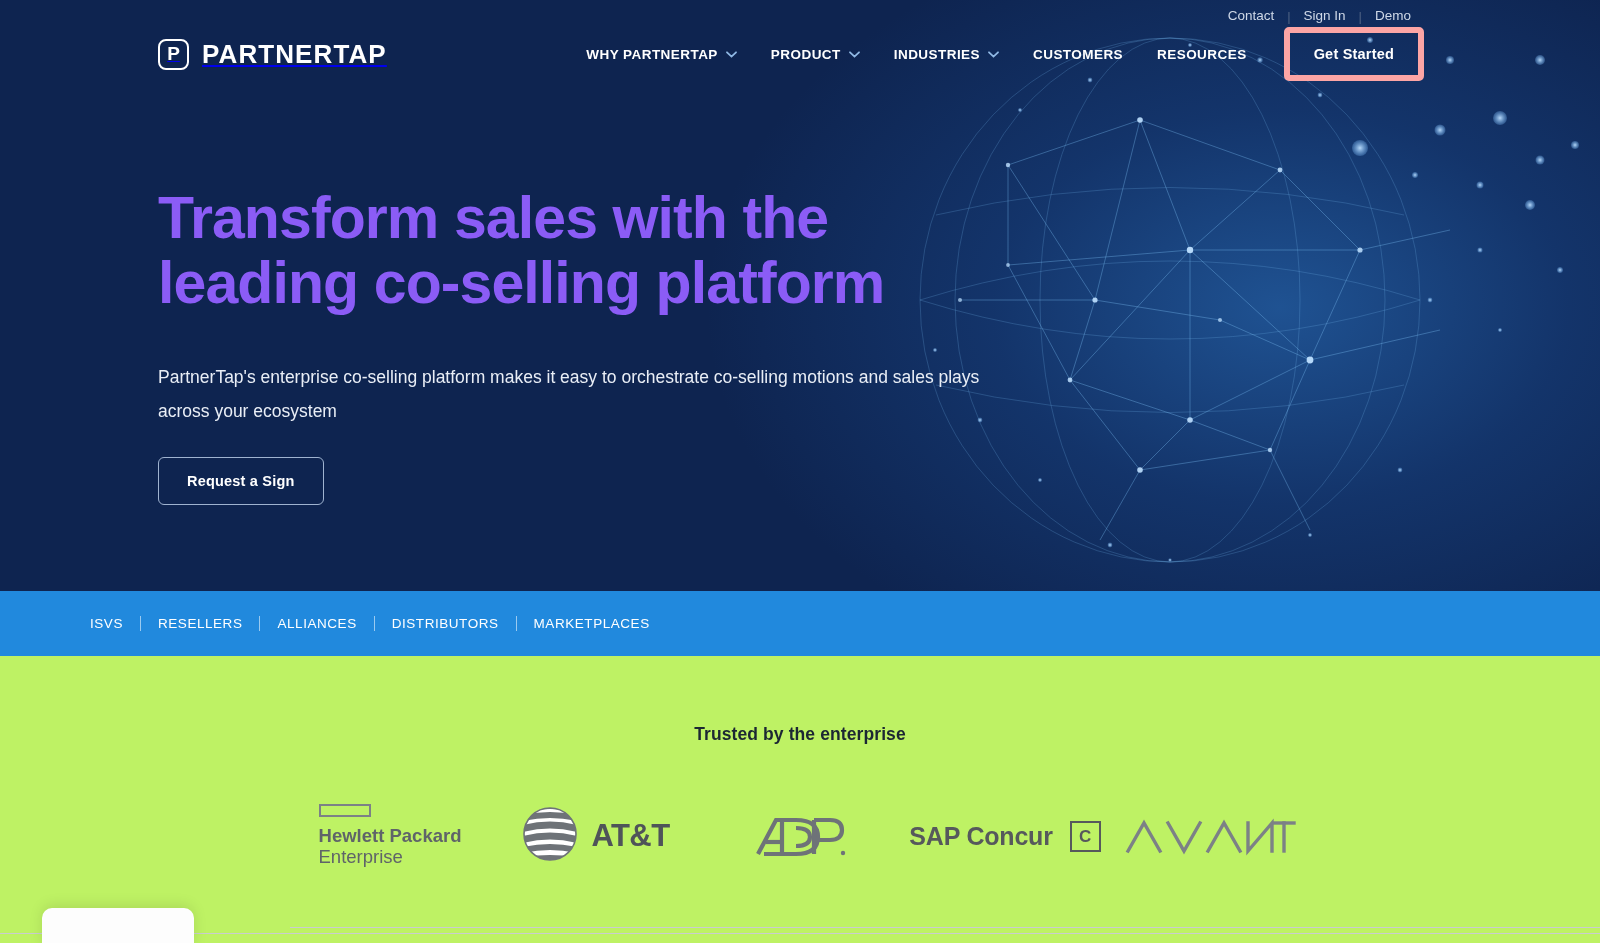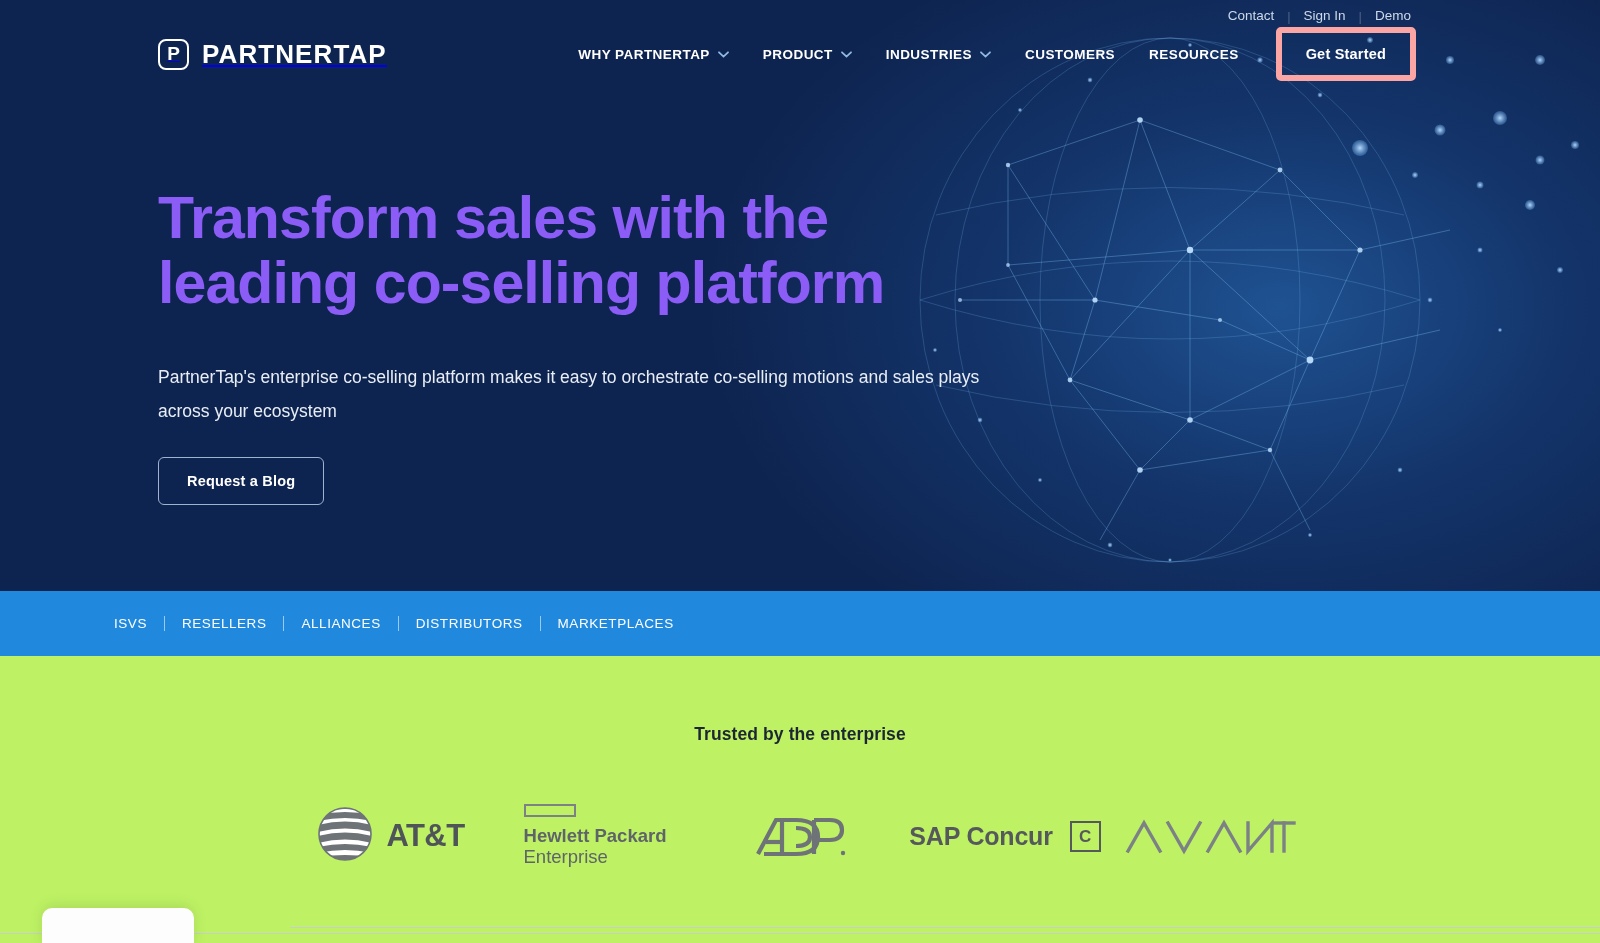--- a/index.html
+++ b/index.html
@@ -63,21 +63,21 @@
   }
   .brand-mark span {
     color: #ffffff; font-size: 19px; font-weight: bold; line-height: 1;
     margin-top: -1px; letter-spacing: 0;
   }
   .brand-name {
     color: #ffffff; font-size: 26px; font-weight: bold;
     letter-spacing: 1.1px;
   }
 
-  .nav { position: absolute; right: 184px; display: flex; align-items: center; gap: 0; text-align: center; }
+  .nav { position: absolute; right: 176px; display: flex; align-items: center; gap: 0; text-align: center; }
   .nav-item {
     display: flex; align-items: center; gap: 8px;
     color: #ffffff; font-size: 13.5px; font-weight: bold;
     letter-spacing: 0.45px; text-decoration: none;
     padding: 0 17px; white-space: nowrap;
   }
   .chev { display: inline-block; width: 11px; height: 7px; position: relative; }
   .chev svg { display: block; }
   .get-started {
     margin-left: 20px;
@@ -111,21 +111,21 @@
     letter-spacing: 0.2px;
   }
 
   
   .subnav {
     position: absolute; top: 591px; left: 0;
     width: 1600px; height: 65px;
     background: #2189dd;
     display: flex; align-items: center;
   }
-  .subnav-inner { display: flex; align-items: flex-start; margin-left: 114px; }
+  .subnav-inner { display: flex; align-items: flex-start; margin-left: 90px; }
   .subnav a {
     color: #ffffff; font-size: 13.5px; font-weight: 500;
     letter-spacing: 0.55px; text-decoration: none;
     padding: 0 17px;
   }
   .subnav a:first-child { padding-left: 0; }
   .subnav .vsep {
     width: 1px; height: 15px; background: rgba(255,255,255,0.55);
   }
 
@@ -332,21 +332,21 @@
         <a class="get-started" href="#">Get Started</a>
       </nav>
     </div>
 
     <div class="hero-content">
       <h1 class="hero-title">
         <span>Transform sales with the</span><br>
         <span>leading co-selling platform</span>
       </h1>
       <p class="hero-sub">PartnerTap's enterprise co-selling platform makes it easy to orchestrate co-selling motions and sales plays across your ecosystem</p>
-      <a class="hero-cta" href="#">Request a Blog</a>
+      <a class="hero-cta" href="#">Request a Sign</a>
     </div>
   </div>
 
   <div class="subnav">
     <div class="subnav-inner">
       <a href="#">ISVS</a>
       <span class="vsep"></span>
       <a href="#">RESELLERS</a>
       <span class="vsep"></span>
       <a href="#">ALLIANCES</a>
@@ -355,20 +355,28 @@
       <span class="vsep"></span>
       <a href="#">MARKETPLACES</a>
     </div>
   </div>
 
   <div class="trusted">
     <div class="trusted-title">Trusted by the enterprise</div>
 
     <div class="logo-row">
 
+
+      <div class="logo-cell">
+        <div class="hpe">
+          <div class="hpe-bar"></div>
+          <div class="hpe-l1">Hewlett Packard</div>
+          <div class="hpe-l2">Enterprise</div>
+        </div>
+      </div>
 
       <div class="logo-cell">
         <div class="att">
           <span>
             <svg width="58" height="58" viewBox="0 0 58 58">
               <defs>
                 <clipPath id="sphereClip">
                     <circle cx="29" cy="29" r="26"></circle>
                   </clipPath>
               </defs>
@@ -381,28 +389,20 @@
                 <path d="M-2 43 Q29 35 60 43 L60 49 Q29 41 -2 49 Z"></path>
                 <path d="M-2 53 Q29 47 60 53 L60 58 Q29 53 -2 58 Z"></path>
               </g>
               <circle cx="29" cy="29" r="26" fill="none" stroke="#6e7378" stroke-width="1.6"></circle>
             </svg>
           </span>
           <span class="att-name">AT&amp;T</span>
         </div>
       </div>
 
-      <div class="logo-cell">
-        <div class="hpe">
-          <div class="hpe-bar"></div>
-          <div class="hpe-l1">Hewlett Packard</div>
-          <div class="hpe-l2">Enterprise</div>
-        </div>
-      </div>
-
       <div class="logo-cell adp">
         <span>
           <svg width="96" height="48" viewBox="0 0 96 48" aria-hidden="true">
             <g fill="none" stroke="#6e7378" stroke-width="4.2">
               <path d="M6 42 L24 8 L44 8"></path>
               <path d="M14 30 L30 30"></path>
               <path d="M30 8 L30 42 L12 42"></path>
               <path d="M44 8 Q66 8 66 25 Q66 42 44 42 L30 42"></path>
               <path d="M44 16 Q58 16 58 25 Q58 34 44 34"></path>
               <path d="M62 8 L62 42"></path>

